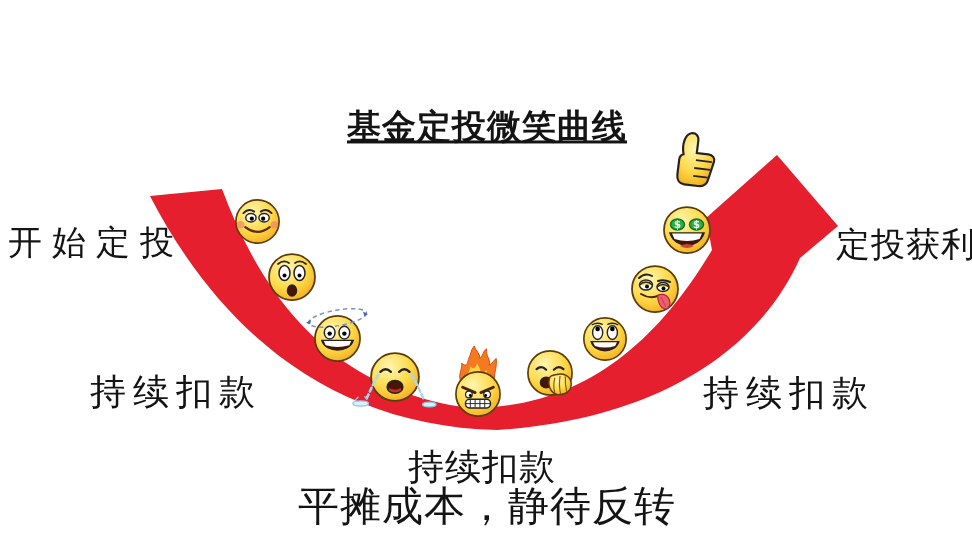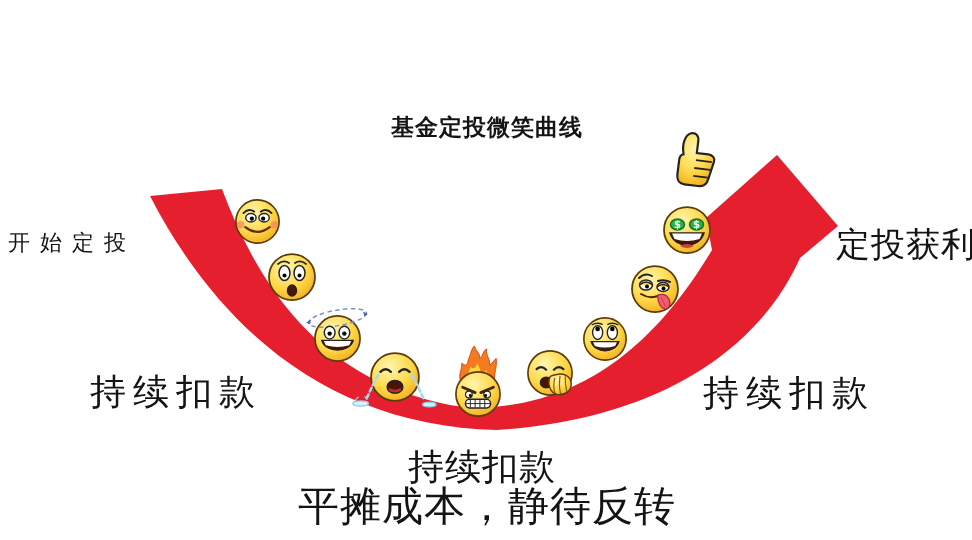--- a/index.html
+++ b/index.html
@@ -5,22 +5,22 @@
   html,body{margin:0;padding:0;background:#ffffff;}
   #stage{
     position:relative;width:972px;height:540px;background:#ffffff;overflow:hidden;
     font-family:"Liberation Sans","DejaVu Sans",sans-serif;color:#141414;
   }
   #arrow-svg{position:absolute;left:0;top:0;z-index:1;}
   #emoji-layer{position:absolute;left:0;top:0;width:100%;height:100%;z-index:2;pointer-events:none;}
   .emoji{position:absolute;}
   .emoji svg{overflow:visible;display:block;width:100%;height:100%;}
   .lbl{position:absolute;z-index:3;white-space:nowrap;transform:translate(-50%,-50%);line-height:1.15;}
-  .lbl-title{font-size:23px;font-weight:bold;letter-spacing:1px;}
-  .lbl-start{font-size:22px;letter-spacing:10px;transform:translate(0,-50%);}
+  .lbl-title{font-size:34px;font-weight:bold;letter-spacing:1px;text-decoration:underline;}
+  .lbl-start{font-size:34px;letter-spacing:10px;transform:translate(0,-50%);}
   .lbl-profit{font-size:34px;letter-spacing:1px;transform:translate(0,-50%);}
   .lbl-deduct-side{font-size:36px;letter-spacing:7px;}
   .lbl-deduct-bottom{font-size:36px;letter-spacing:1px;}
   .lbl-sub{font-size:41px;letter-spacing:1px;}
 </style>
 </head>
 <body>
 
 <div id="stage">
 

